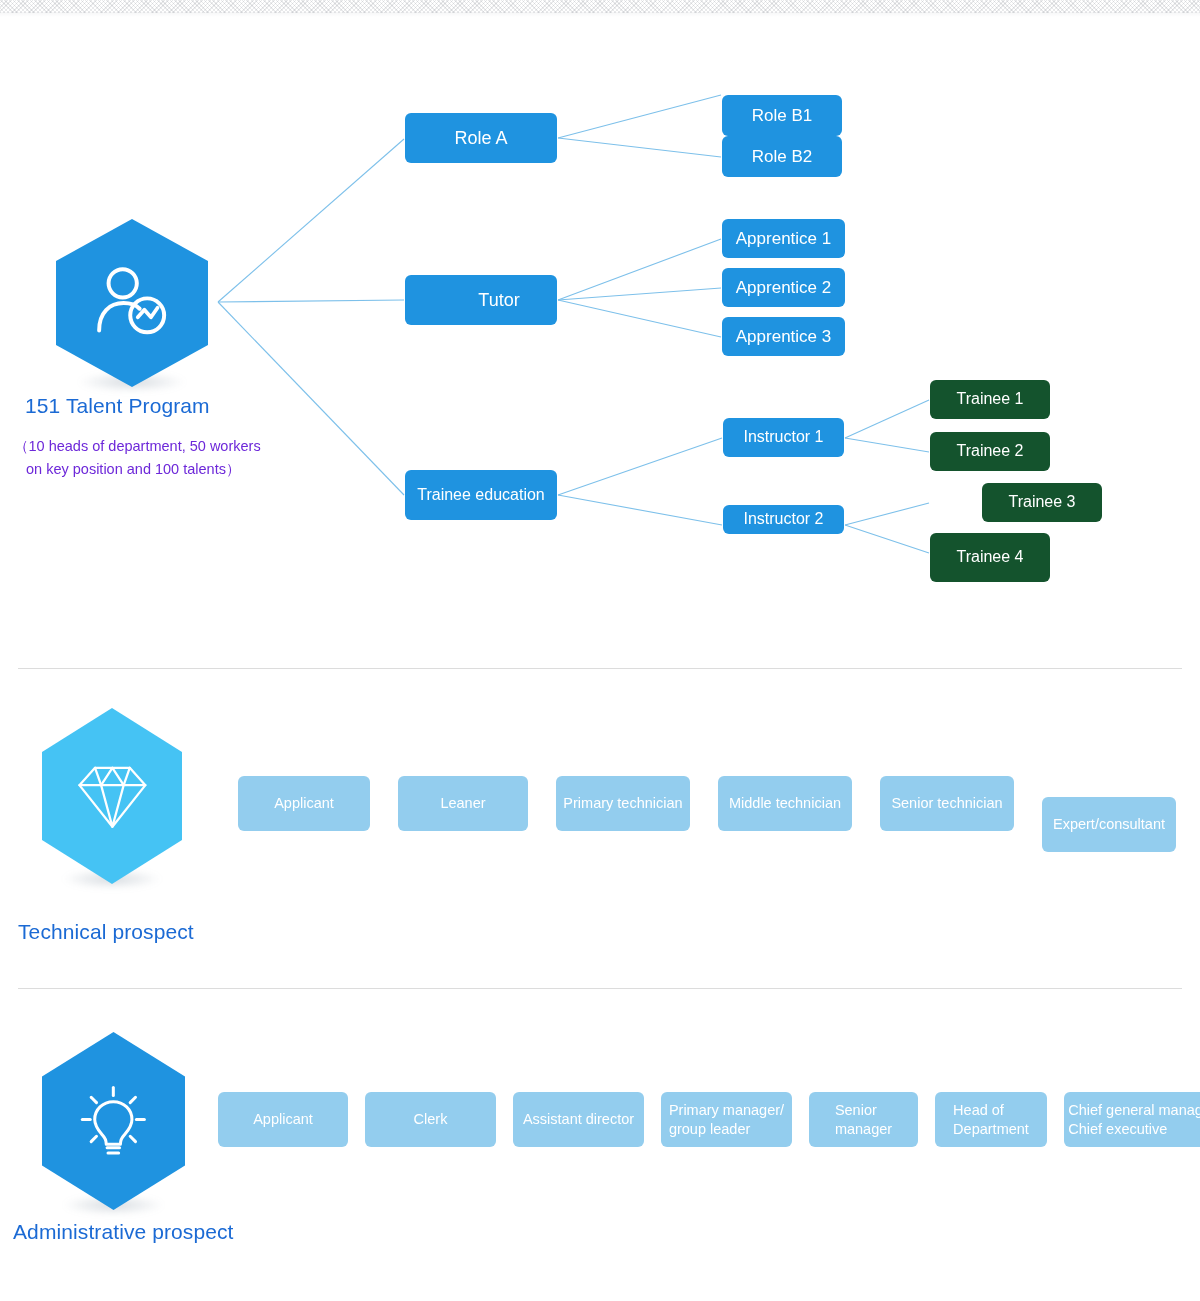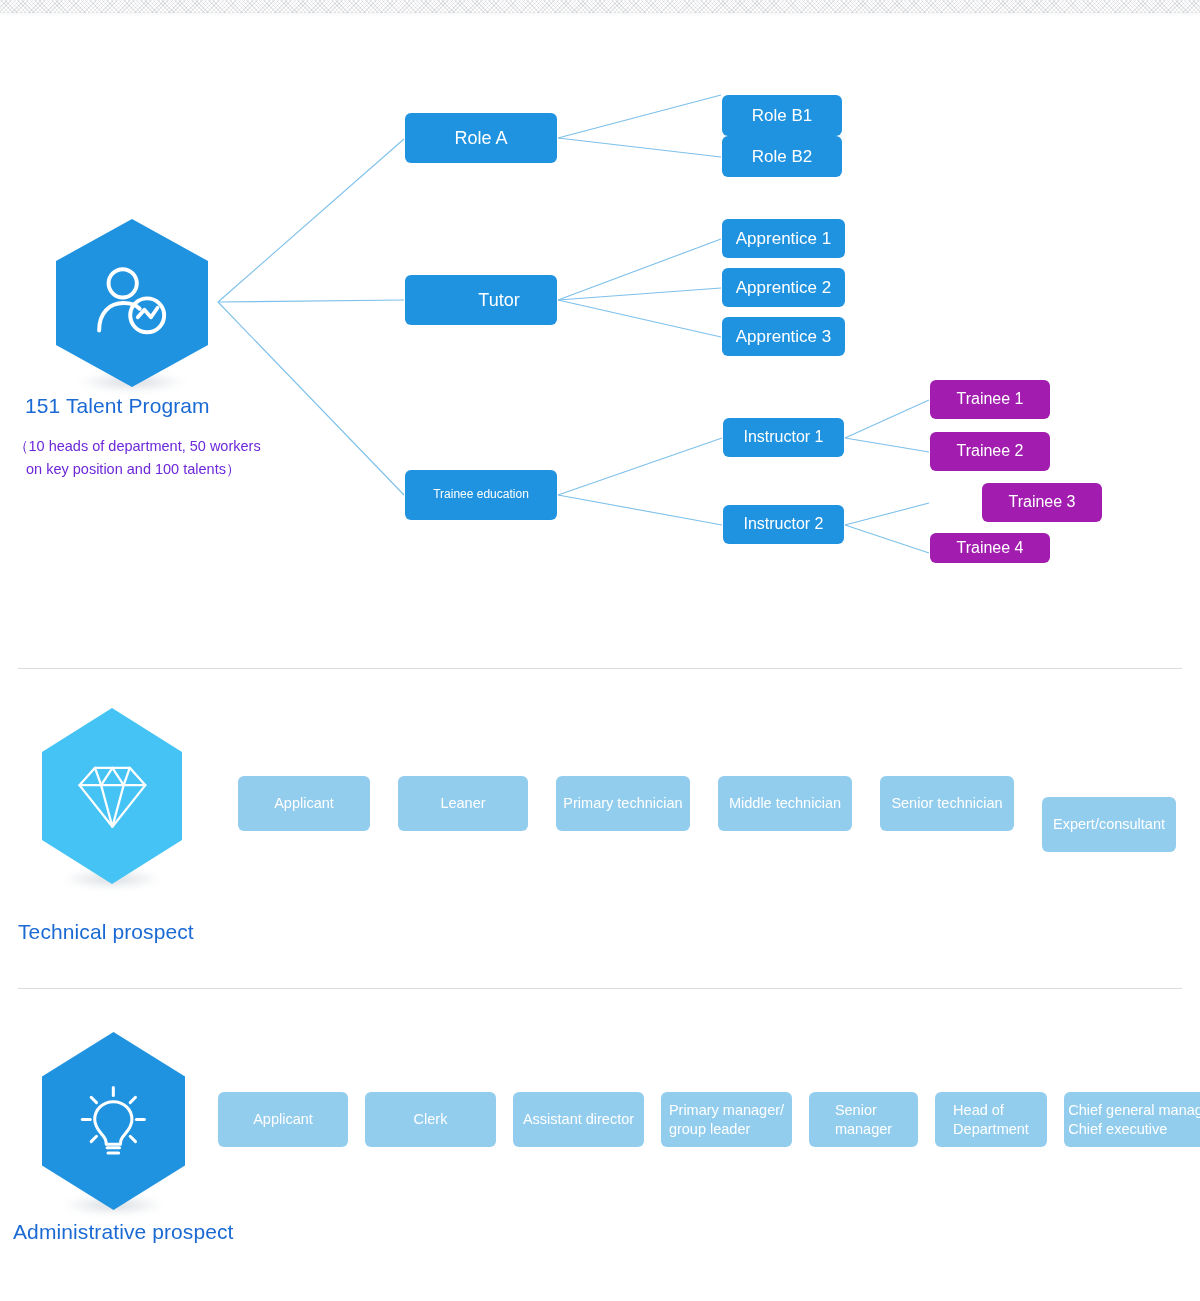--- a/index.html
+++ b/index.html
@@ -116,45 +116,45 @@
     display: flex;
     align-items: center;
     justify-content: center;
     color: #ffffff;
     border-radius: 6px;
     text-align: center;
     box-sizing: border-box;
     line-height: 1.15;
   }
   .node.dark { background: #1f93e0; }
-  .node.light { background: #a21caf; text-align: right; }
+  .node.light { background: #14532d; text-align: right; }
 
   
   #node-role-a       { left: 405px; top: 113px; width: 152px; height: 50px; font-size: 18px; }
   #node-tutor        { left: 405px; top: 275px; width: 152px; height: 50px; font-size: 18px; padding-left: 36px; }
-  #node-trainee-edu  { left: 405px; top: 470px; width: 152px; height: 50px; font-size: 12px; }
+  #node-trainee-edu  { left: 405px; top: 470px; width: 152px; height: 50px; font-size: 16px; }
 
   
   #node-role-b1 { left: 722px; top: 75px;  width: 120px; height: 41px; font-size: 17px; margin-top: 20px; }
   #node-role-b2 { left: 722px; top: 136px; width: 120px; height: 41px; font-size: 17px; }
 
   
   #node-app-1 { left: 722px; top: 219px; width: 123px; height: 39px; font-size: 17px; }
   #node-app-2 { left: 722px; top: 268px; width: 123px; height: 39px; font-size: 17px; }
   #node-app-3 { left: 722px; top: 317px; width: 123px; height: 39px; font-size: 17px; }
 
   
   #node-inst-1 { left: 723px; top: 418px; width: 121px; height: 39px; font-size: 16px; }
-  #node-inst-2 { left: 723px; top: 505px; width: 121px; height: 39px; font-size: 16px; }
+  #node-inst-2 { left: 723px; top: 505px; width: 121px; height: 29px; font-size: 16px; }
 
   
   #node-trainee-1 { left: 930px; top: 380px; width: 120px; height: 39px; font-size: 16px; }
   #node-trainee-2 { left: 930px; top: 432px; width: 120px; height: 39px; font-size: 16px; }
   #node-trainee-3 { left: 982px; top: 483px; width: 120px; height: 39px; font-size: 16px; }
-  #node-trainee-4 { left: 930px; top: 533px; width: 120px; height: 30px; font-size: 16px; }
+  #node-trainee-4 { left: 930px; top: 533px; width: 120px; height: 49px; font-size: 16px; }
 
   
   #connectors {
     position: absolute;
     left: 0; top: 0;
     width: 1200px; height: 660px;
     pointer-events: none;
   }
   #connectors line { stroke: #7dc0ea; stroke-width: 1.1; }
 

